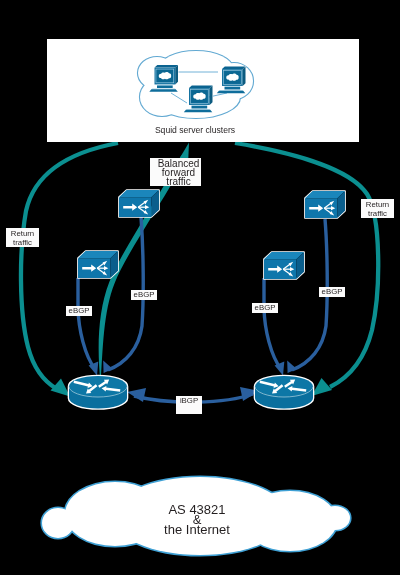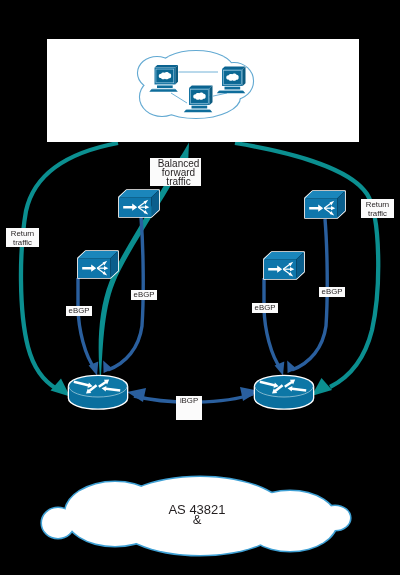--- a/index.html
+++ b/index.html
@@ -152,36 +152,38 @@
         <use href="#icon-workstation"></use>
       </g>
     <g transform="translate(222,66) scale(1.04)">
         <use href="#icon-workstation"></use>
       </g>
     <g transform="translate(189,85) scale(1.04)">
         <use href="#icon-workstation"></use>
       </g>
   </svg>
 
+  <div class="lbl" style="left:39px;top:125px;width:312px;font-size:8.6px;line-height:11px;background:transparent;">Squid server clusters</div>
 
   <div class="lbl" style="left:150px;top:158px;width:51px;height:28px;font-size:10px;line-height:9px;padding-top:0.5px;box-sizing:border-box;padding-left:6px;">Balanced
 forward
 traffic</div>
 
   <div class="lbl" style="left:6px;top:228px;width:33px;height:19px;font-size:7.8px;line-height:9px;padding-top:0.5px;box-sizing:border-box;">Return
 traffic</div>
 
   <div class="lbl" style="left:361px;top:199px;width:33px;height:19px;font-size:7.8px;line-height:9px;padding-top:0.5px;box-sizing:border-box;">Return
 traffic</div>
 
   <div class="lbl" style="left:66px;top:306px;width:26px;height:10px;font-size:7.8px;line-height:10px;">eBGP</div>
   <div class="lbl" style="left:131px;top:290px;width:26px;height:10px;font-size:7.8px;line-height:10px;">eBGP</div>
   <div class="lbl" style="left:252px;top:303px;width:26px;height:10px;font-size:7.8px;line-height:10px;">eBGP</div>
   <div class="lbl" style="left:319px;top:287px;width:26px;height:10px;font-size:7.8px;line-height:10px;">eBGP</div>
 
-  <div class="lbl" style="left:176px;top:396px;width:26px;height:24px;font-size:7.8px;line-height:10px;">iBGP</div>
+  <div class="lbl" style="left:176px;top:396px;width:26px;height:18px;font-size:7.8px;line-height:10px;">iBGP</div>
 
   <div style="position:absolute;left:127px;top:504.5px;width:140px;text-align:center;color:#231f20;font-size:13px;line-height:10.2px;">
     <div>AS 43821</div>
     <div>&amp;</div>
+    <div>the Internet</div>
   </div>
 
 </div>
 
 </body></html>

